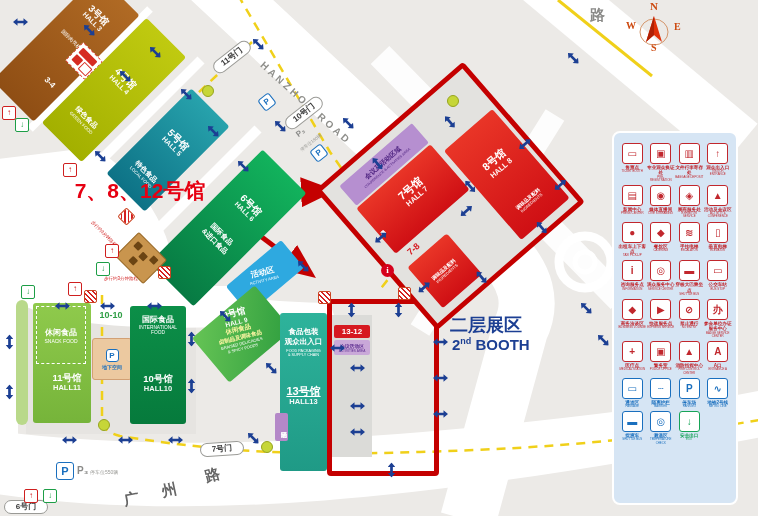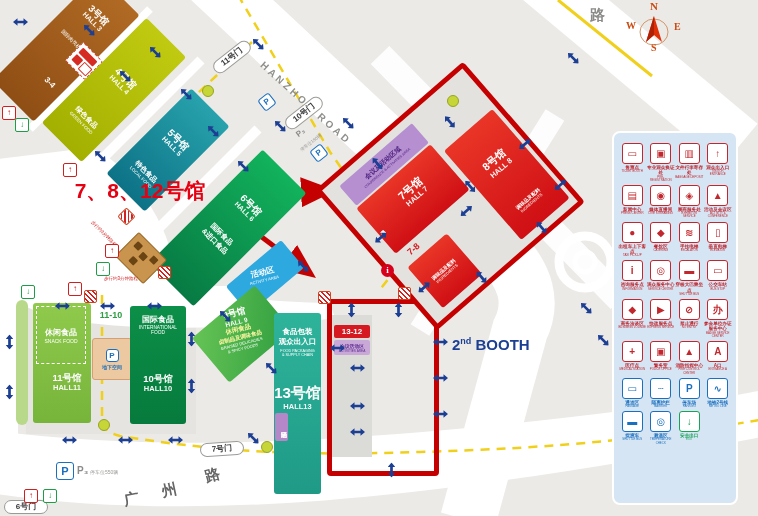--- a/index.html
+++ b/index.html
@@ -154,49 +154,49 @@
       <span class="b" style="font-size:8px;">休闲食品</span>
       <span style="font-size:5px;">SNACK FOOD</span>
     </div>
     <div class="x ctr" style="left:0;top:70px;width:68px;">
       <span class="nm" style="font-size:9.5px;">11号馆</span>
       <span class="en" style="font-size:7.5px;">HALL11</span>
     </div>
   </div>
 
   <div class="x ctr" style="left:94px;top:307px;width:34px;height:16px;background:#fff;border-radius:2px;justify-content:center;">
-    <span class="b" style="font-size:9px;color:#2e9e44;">11-10</span>
+    <span class="b" style="font-size:9px;color:#2e9e44;">10-10</span>
   </div>
 
   <div class="x ctr" style="left:92px;top:338px;width:38px;height:40px;background:#ecc9a0;border:1px solid #d2a074;border-radius:3px;justify-content:center;">
     <span class="psq" style="position:static;width:11px;height:11px;font-size:8px;line-height:11px;">P</span>
     <span class="plabel" style="font-size:5px;margin-top:2px;">地下空间</span>
   </div>
 
   <div class="hall" style="left:130px;top:306px;width:56px;height:118px;background:linear-gradient(#0c8f48,#067a3c);">
     <div class="x ctr" style="left:0;top:8px;width:56px;">
       <span class="b" style="font-size:8px;">国际食品</span>
       <span style="font-size:4.8px;">INTERNATIONAL</span>
       <span style="font-size:4.8px;">FOOD</span>
     </div>
     <div class="x ctr" style="left:0;top:68px;width:56px;">
       <span class="nm" style="font-size:9.5px;">10号馆</span>
       <span class="en" style="font-size:7.5px;">HALL10</span>
     </div>
   </div>
 
-  <div class="hall" style="left:274px;top:313px;width:47px;height:181px;background:linear-gradient(#2eb39b,#1f9a86);">
+  <div class="hall" style="left:280px;top:313px;width:47px;height:158px;background:linear-gradient(#2eb39b,#1f9a86);">
     <div class="x ctr" style="left:0;top:14px;width:47px;">
       <span class="b" style="font-size:7.5px;">食品包装</span>
       <span class="b" style="font-size:7.5px;">观众出入口</span>
       <span style="font-size:3.8px;margin-top:2px;">FOOD PACKAGING</span>
       <span style="font-size:3.8px;">&amp; SUPPLY CHAIN</span>
     </div>
     <div class="x ctr" style="left:0;top:72px;width:47px;">
-      <span class="nm" style="font-size:15px;">13号馆</span>
+      <span class="nm" style="font-size:11px;text-decoration:underline;">13号馆</span>
       <span class="en" style="font-size:7.5px;">HALL13</span>
     </div>
   </div>
   <div class="x vtx" style="left:275px;top:413px;width:13px;height:28px;background:#b488c8;border-radius:2px;color:#fff;font-size:6px;font-weight:bold;text-align:center;">
     <span>活动区</span>
   </div>
 
   <div class="x seg" style="left:332px;top:315px;width:40px;height:142px;background:#dbdbd8;"></div>
   <div class="x ctr" style="left:334px;top:325px;width:36px;height:13px;background:#d61920;border-radius:2px;justify-content:center;">
     <span class="b" style="font-size:8px;color:#fff;">13-12</span>
@@ -267,20 +267,23 @@
         </svg></div>
       <div class="arr" style="left: 88px; top: 100px; transform: rotate(0deg);"><svg width="15" height="8" viewBox="0 0 20 10">
           <path d="M0 5 L6 0 L6 3.2 L14 3.2 L14 0 L20 5 L14 10 L14 6.8 L6 6.8 L6 10 Z" fill="#1c3f93"></path>
         </svg></div>
     </div>
 
   <div class="x tt" style="left:60px;top:177px;width:160px;font-size:21px;">
     <span>7、8、12号馆</span>
   </div>
 
+  <div class="x b" style="left:450px;top:313px;font-size:18px;color:#1c3f93;">
+    <span>二层展区</span>
+  </div>
   <div class="x b" style="left:452px;top:336px;font-size:15px;color:#1c3f93;">
     <span>2</span><sup>nd</sup><span> BOOTH</span>
   </div>
 
   <div class="rd-cap" style="left:262px;top:58px;font-size:10px;letter-spacing:3px;transform:rotate(42deg);transform-origin:left center;">
     <span>HANZHOU ROAD</span>
   </div>
   <div class="rd-cap" style="left:590px;top:6px;font-size:15px;color:#8a8a88;">
     <span>路</span>
   </div>

